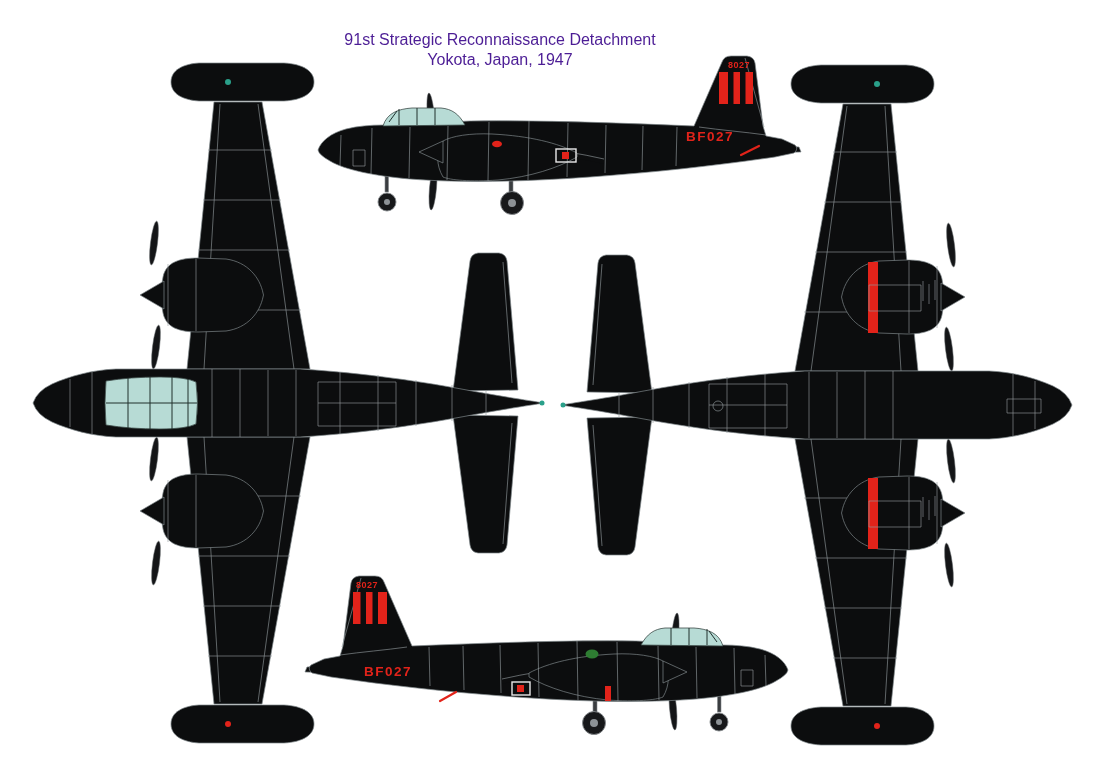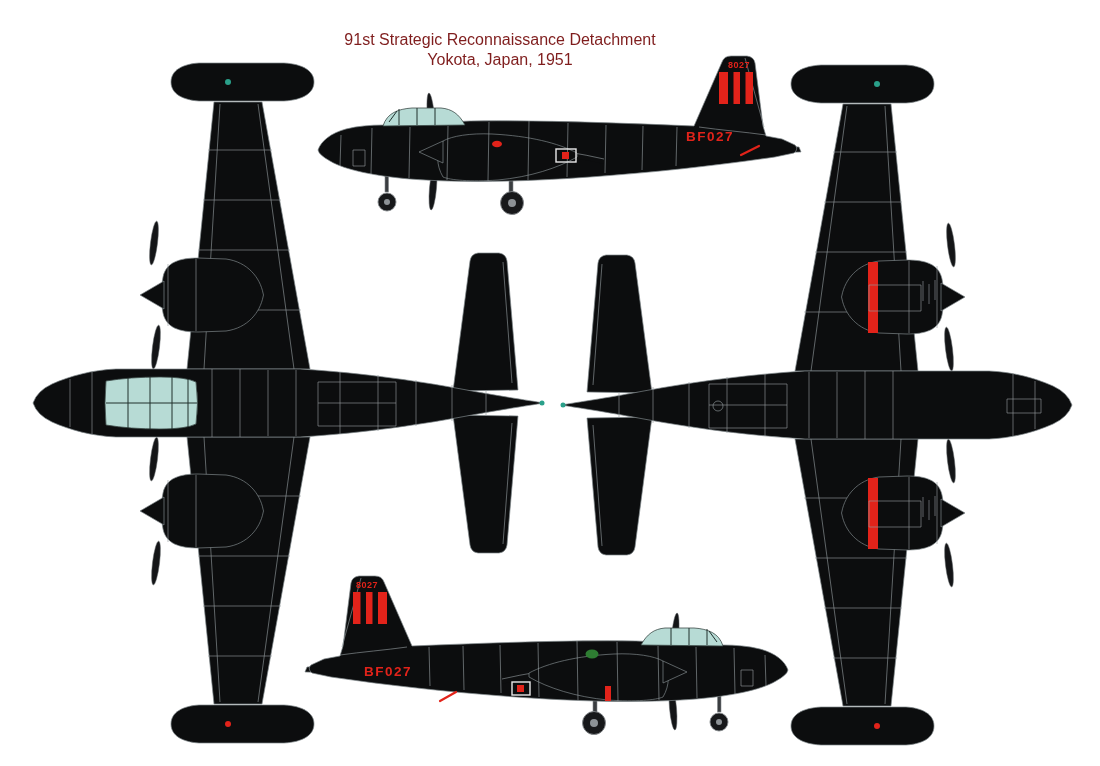--- a/index.html
+++ b/index.html
@@ -1,20 +1,20 @@
 <!DOCTYPE html>
 <html><head>
 <meta charset="utf-8">
 <style>
   html,body{margin:0;padding:0;background:#ffffff;}
   body{width:1100px;height:766px;position:relative;overflow:hidden;
        font-family:"Liberation Sans","DejaVu Sans",sans-serif;}
   .stage{position:absolute;left:0;top:0;width:1100px;height:766px;}
   .title-block{position:absolute;top:30px;left:250px;width:500px;text-align:center;
-               color:#7f1d1d;font-size:16px;line-height:20px;}
+               color:#4c1d95;font-size:16px;line-height:20px;}
   
   .airframe{fill:#0c0d0e;stroke:#7e868a;stroke-width:0.7;}
   .solid{fill:#0c0d0e;}
   .pline{fill:none;stroke:#939a9e;stroke-width:0.7;opacity:0.9;}
   .glaze{fill:#b7dbd5;stroke:#3c4a48;stroke-width:0.8;}
   .gframe{fill:none;stroke:#20302d;stroke-width:1;}
   .red-fill{fill:#e2231a;}
   .red-stroke{stroke:#e2231a;stroke-width:2.2;fill:none;stroke-linecap:round;}
   .slit{fill:#0c0d0e;}
   .code-lg{font-weight:bold;font-size:13.5px;fill:#e2231a;letter-spacing:1.5px;
@@ -28,21 +28,21 @@
   .teal-dot{fill:#2aa08a;}
   .red-dot{fill:#e2231a;}
   .green-disc{fill:#2e7d32;}
   .white-box{fill:none;stroke:#e9e9e9;stroke-width:1.4;}
 </style>
 </head>
 <body>
 
 <div class="title-block">
   <div>91st Strategic Reconnaissance Detachment</div>
-  <div>Yokota, Japan, 1951</div>
+  <div>Yokota, Japan, 1947</div>
 </div>
 
 <svg class="stage" viewBox="0 0 1100 766" xmlns="http://www.w3.org/2000/svg" aria-label="91st Strategic Reconnaissance Detachment">
 
   <g>
     <g id="pv-wings">
       <path class="airframe" d="M 187,369 L 214,102 L 262,102 L 310,369 Z"></path>
       <path class="airframe" d="M 187,437 L 214,704 L 262,704 L 310,437 Z"></path>
       <g>
         <path class="pline" d="M 204,369 L 220,104"></path>

